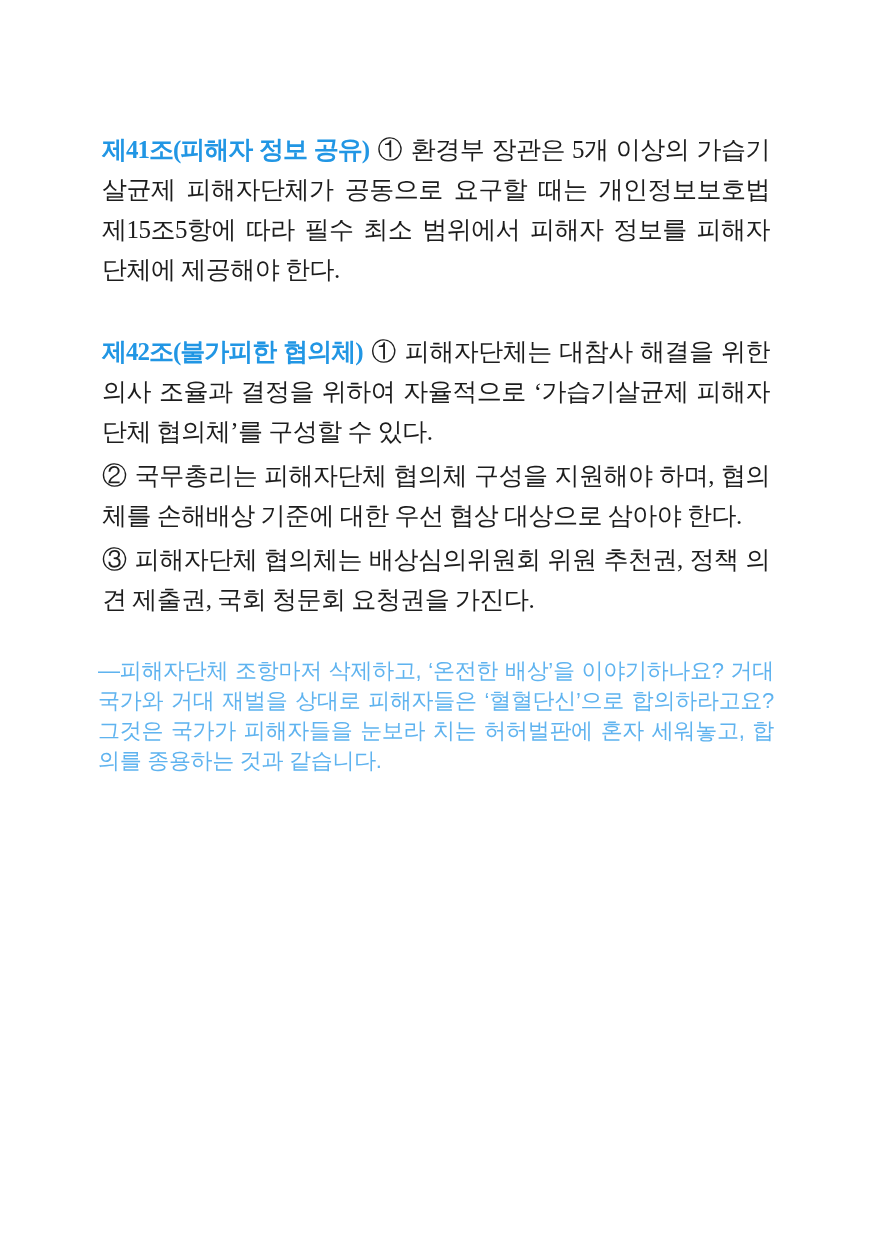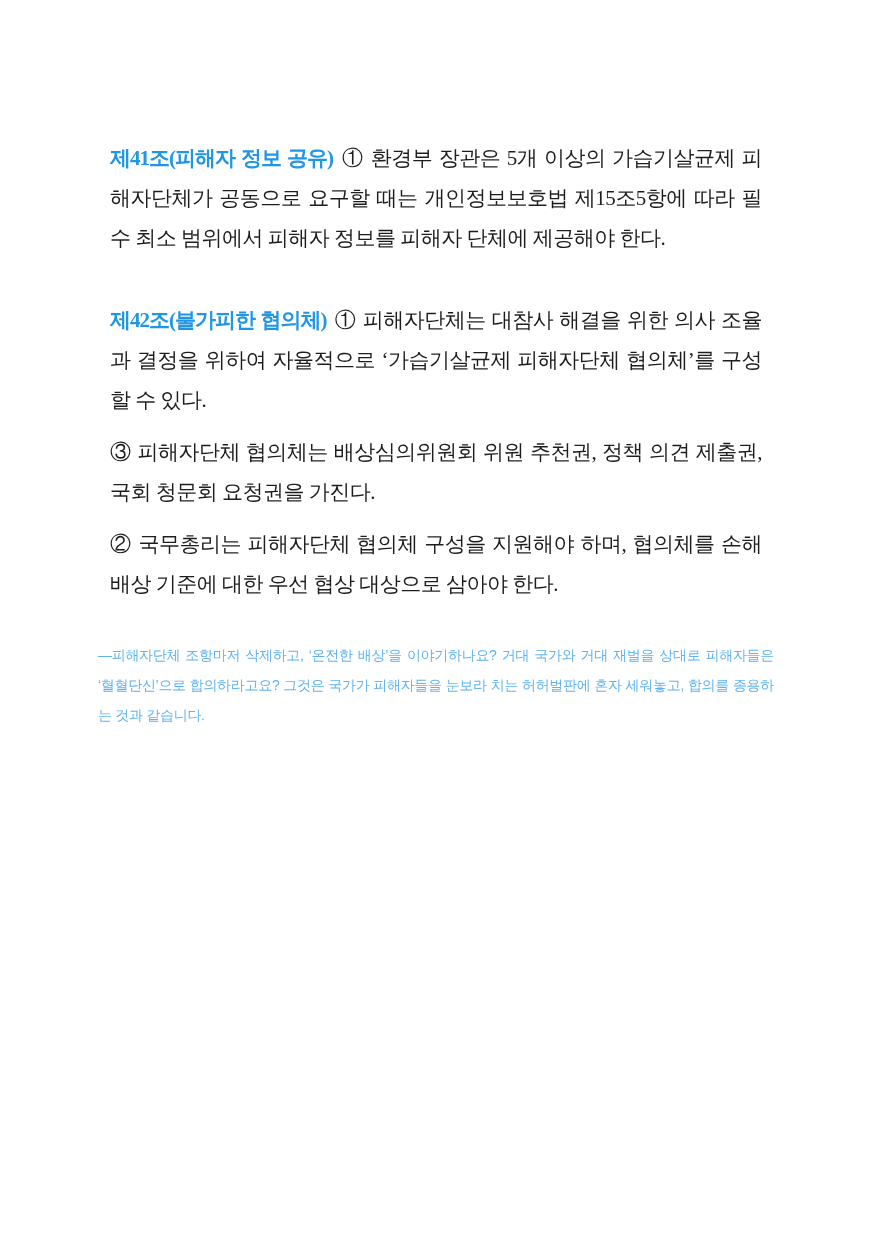--- a/index.html
+++ b/index.html
@@ -16,22 +16,22 @@
     font-family: "Liberation Serif", serif;
     color: #1d1d1d;
   }
   .content {
     position: absolute;
     left: 98px;
     top: 126px;
     width: 676px;
   }
   .article p.body-para {
-    margin: 12px;
-    font-size: 21px;
+    margin: 4px;
+    font-size: 25px;
     line-height: 40px;
     text-align: justify;
     word-break: break-all;
     letter-spacing: -0.5px;
     color: #1d1d1d;
   }
   .article-heading {
     font-weight: bold;
     color: #2196e4;
     margin-right: 7px;
@@ -39,42 +39,42 @@
   }
   .article-42 {
     margin-top: 42px;
   }
   .commentary {
     margin-top: 36px;
     font-family: "Liberation Sans", sans-serif;
   }
   .commentary p {
     margin: 0;
-    font-size: 14px;
+    font-size: 22px;
     line-height: 30px;
     text-align: justify;
     word-break: break-all;
     letter-spacing: -0.3px;
     color: #5fb3ef;
   }
 </style>
 </head>
 <body>
 
 <div class="page">
   <div class="content">
 
     <section class="article article-41">
       <p class="body-para"><span class="article-heading">제41조(피해자 정보 공유)</span><span>① 환경부 장관은 5개 이상의 가습기살균제 피해자단체가 공동으로 요구할 때는 개인정보보호법 제15조5항에 따라 필수 최소 범위에서 피해자 정보를 피해자 단체에 제공해야 한다.</span></p>
     </section>
 
     <section class="article article-42">
       <p class="body-para"><span class="article-heading">제42조(불가피한 협의체)</span><span>① 피해자단체는 대참사 해결을 위한 의사 조율과 결정을 위하여 자율적으로 ‘가습기살균제 피해자단체 협의체’를 구성할 수 있다.</span></p>
+      <p class="body-para">② 국무총리는 피해자단체 협의체 구성을 지원해야 하며, 협의체를 손해배상 기준에 대한 우선 협상 대상으로 삼아야 한다.</p>
       <p class="body-para">③ 피해자단체 협의체는 배상심의위원회 위원 추천권, 정책 의견 제출권, 국회 청문회 요청권을 가진다.</p>
-      <p class="body-para">② 국무총리는 피해자단체 협의체 구성을 지원해야 하며, 협의체를 손해배상 기준에 대한 우선 협상 대상으로 삼아야 한다.</p>
     </section>
 
     <section class="commentary">
       <p>—피해자단체 조항마저 삭제하고, ‘온전한 배상’을 이야기하나요? 거대 국가와 거대 재벌을 상대로 피해자들은 ‘혈혈단신’으로 합의하라고요? 그것은 국가가 피해자들을 눈보라 치는 허허벌판에 혼자 세워놓고, 합의를 종용하는 것과 같습니다.</p>
     </section>
 
   </div>
 </div>
 
 </body></html>

